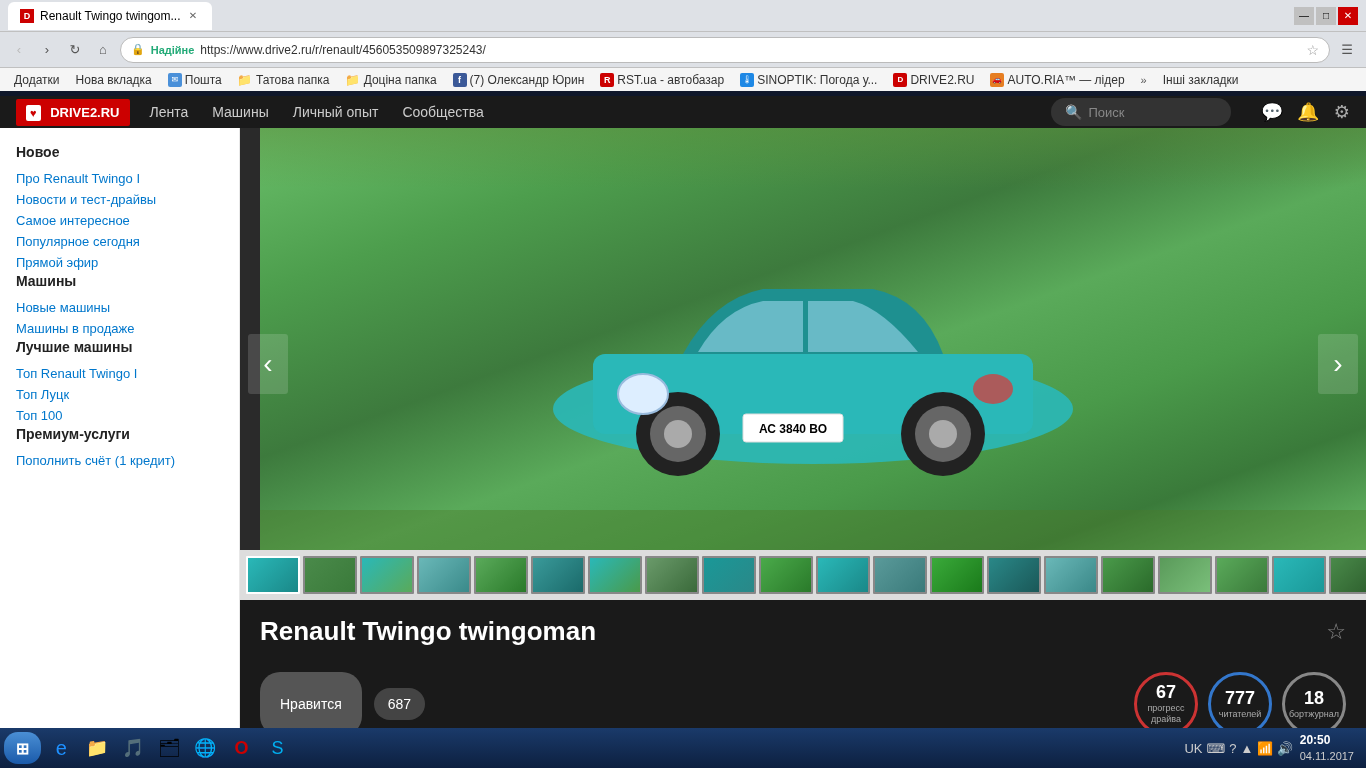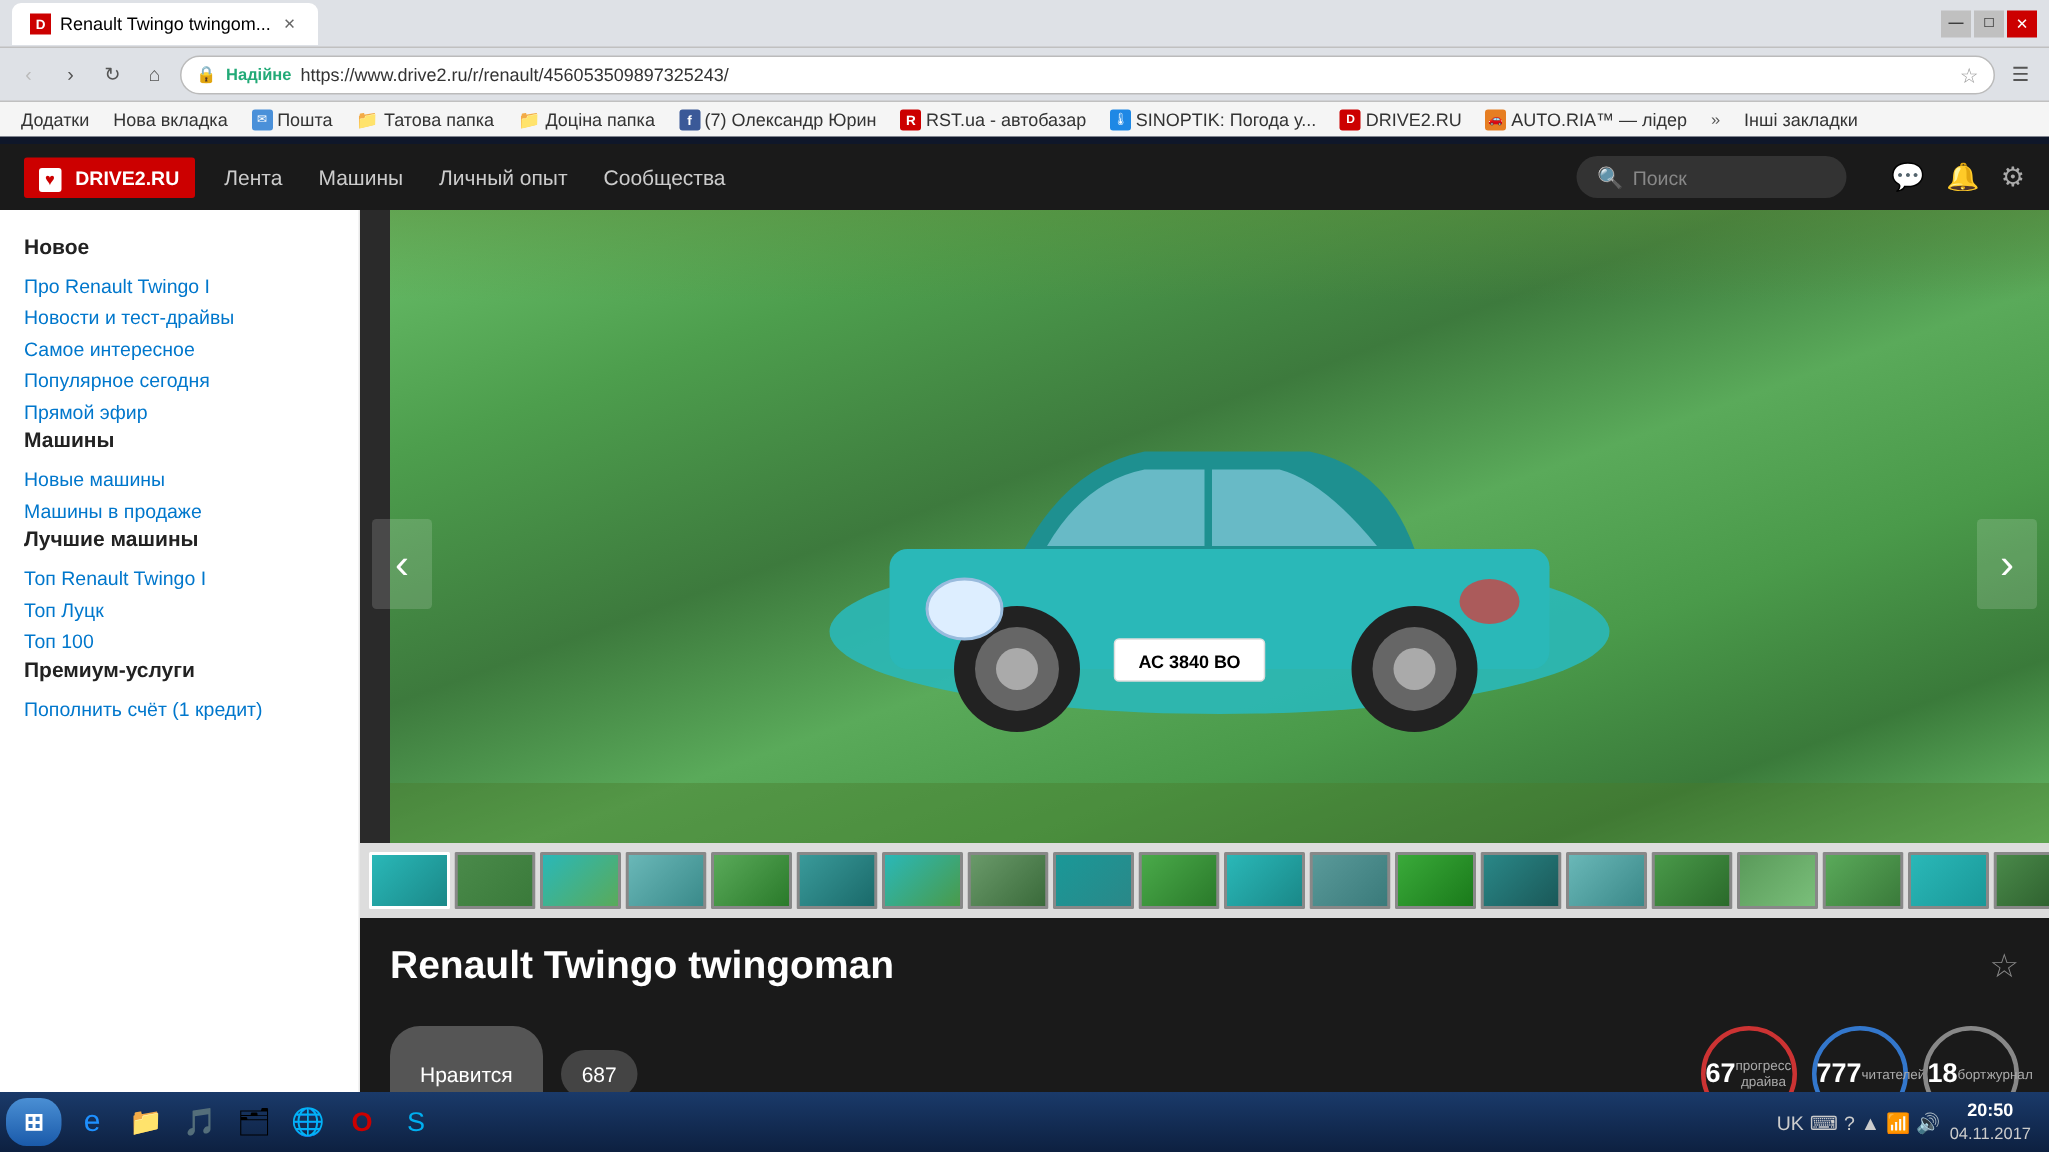--- a/index.html
+++ b/index.html
@@ -133,21 +133,21 @@
     .bm-fb { background: #3b5998; color: white; font-size: 9px; font-weight: bold; display: inline-flex; align-items: center; justify-content: center; border-radius: 2px; }
     .bm-rst { background: #cc0000; color: white; font-size: 9px; font-weight: bold; display: inline-flex; align-items: center; justify-content: center; border-radius: 2px; }
     .bm-sinoptik { background: #1e88e5; color: white; font-size: 8px; display: inline-flex; align-items: center; justify-content: center; border-radius: 2px; }
     .bm-drive2 { background: #cc0000; color: white; font-size: 8px; font-weight: bold; display: inline-flex; align-items: center; justify-content: center; border-radius: 2px; }
     .bm-auto { background: #e67e22; color: white; font-size: 8px; display: inline-flex; align-items: center; justify-content: center; border-radius: 2px; }
     .bm-more { color: #555; font-size: 11px; }
 
     
     .site-header {
       background: #1a1a1a;
-      height: 44px;
+      height: 32px;
       display: flex;
       align-items: center;
       padding: 0 16px;
       gap: 20px;
     }
     .logo-box {
       background: #cc0000;
       color: white;
       font-size: 13px;
       font-weight: bold;
@@ -345,22 +345,23 @@
       color: white;
       border-radius: 20px;
       padding: 8px 14px;
       font-size: 14px;
     }
     .stat-circle {
       border-radius: 50%;
       width: 64px;
       height: 64px;
       display: flex;
-      flex-direction: row;
-      align-items: center;
+      flex-direction: column;
+      align-items: center;
+      justify-content: center;
       border: 3px solid;
       margin-left: auto;
     }
     .stat-circle.red { border-color: #cc3333; }
     .stat-circle.blue { border-color: #3377cc; }
     .stat-circle.gray { border-color: #888; }
     .stat-num {
       font-size: 18px;
       font-weight: bold;
       color: white;
@@ -424,21 +425,21 @@
     }
     .taskbar-right {
       margin-left: auto;
       display: flex;
       align-items: center;
       gap: 6px;
       color: white;
       font-size: 11px;
       padding-right: 8px;
     }
-    .taskbar-time { text-align: center; line-height: 1.4; }
+    .taskbar-time { text-align: left; line-height: 1.4; }
     .taskbar-sys {
       display: flex;
       gap: 4px;
       align-items: center;
     }
     .sys-icon { font-size: 13px; color: #ccc; }
 
     
     ::-webkit-scrollbar { width: 6px; height: 6px; }
     ::-webkit-scrollbar-track { background: #f0f0f0; }

